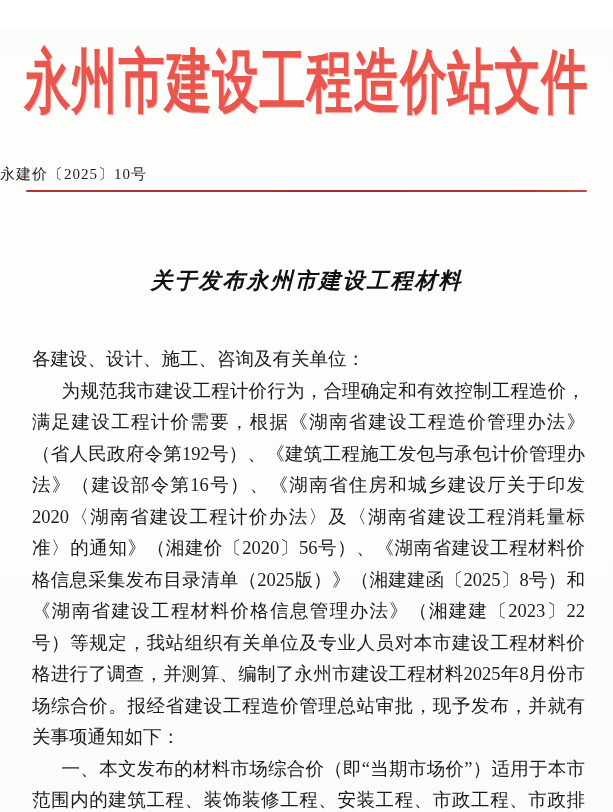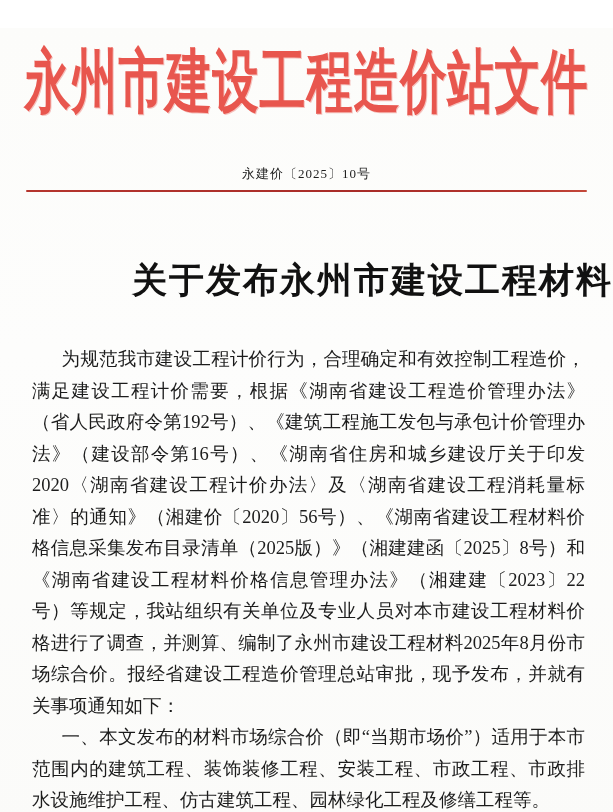--- a/index.html
+++ b/index.html
@@ -34,43 +34,44 @@
     white-space: nowrap;
     transform: scaleY(1.5);
     text-shadow: 1px 1px 0 rgba(232, 86, 78, 0.35);
   }
 
   
   .doc-number {
     margin-top: 30px;
     height: 24px;
     line-height: 24px;
-    text-align: center;
-    font-size: 13px;
+    text-align: left;
+    font-size: 15px;
     color: #1d1d1d;
     letter-spacing: 1px;
   }
 
   
   .red-rule {
     margin: 4px 26px 0 26px;
     height: 2px;
     background: linear-gradient(to right, #b5352e, #a82c28 60%, #b5352e 90%, #c4483a);
     border-radius: 1px;
   }
 
   
   .doc-title {
     margin-top: 64px;
-    text-align: right;
+    text-align: center;
     font-weight: bold;
-    font-size: 35px;
+    font-size: 22px;
     line-height: 50px;
     color: #111111;
     letter-spacing: 2px;
+    font-style: italic;
   }
 
   
   .body-text {
     margin: 38px 28px 0 32px;
     font-size: 18.5px;
     line-height: 31.5px;
     text-align: justify;
     color: #1c1c1c;
   }
@@ -92,18 +93,19 @@
 
   <div class="doc-number">永建价〔2025〕10号</div>
 
   <div class="red-rule"></div>
 
   <div class="doc-title">
     <div>关于发布永州市建设工程材料</div>
   </div>
 
   <div class="body-text">
+    <p>各建设、设计、施工、咨询及有关单位：</p>
     <p class="indent">为规范我市建设工程计价行为，合理确定和有效控制工程造价，满足建设工程计价需要，根据《湖南省建设工程造价管理办法》（省人民政府令第192号）、《建筑工程施工发包与承包计价管理办法》（建设部令第16号）、《湖南省住房和城乡建设厅关于印发2020〈湖南省建设工程计价办法〉及〈湖南省建设工程消耗量标准〉的通知》（湘建价〔2020〕56号）、《湖南省建设工程材料价格信息采集发布目录清单（2025版）》（湘建建函〔2025〕8号）和《湖南省建设工程材料价格信息管理办法》（湘建建〔2023〕22号）等规定，我站组织有关单位及专业人员对本市建设工程材料价格进行了调查，并测算、编制了永州市建设工程材料2025年8月份市场综合价。报经省建设工程造价管理总站审批，现予发布，并就有关事项通知如下：</p>
     <p class="indent">一、本文发布的材料市场综合价（即“当期市场价”）适用于本市范围内的建筑工程、装饰装修工程、安装工程、市政工程、市政排水设施维护工程、仿古建筑工程、园林绿化工程及修缮工程等。</p>
 
   </div>
 
 </div>
 
 </body></html>

